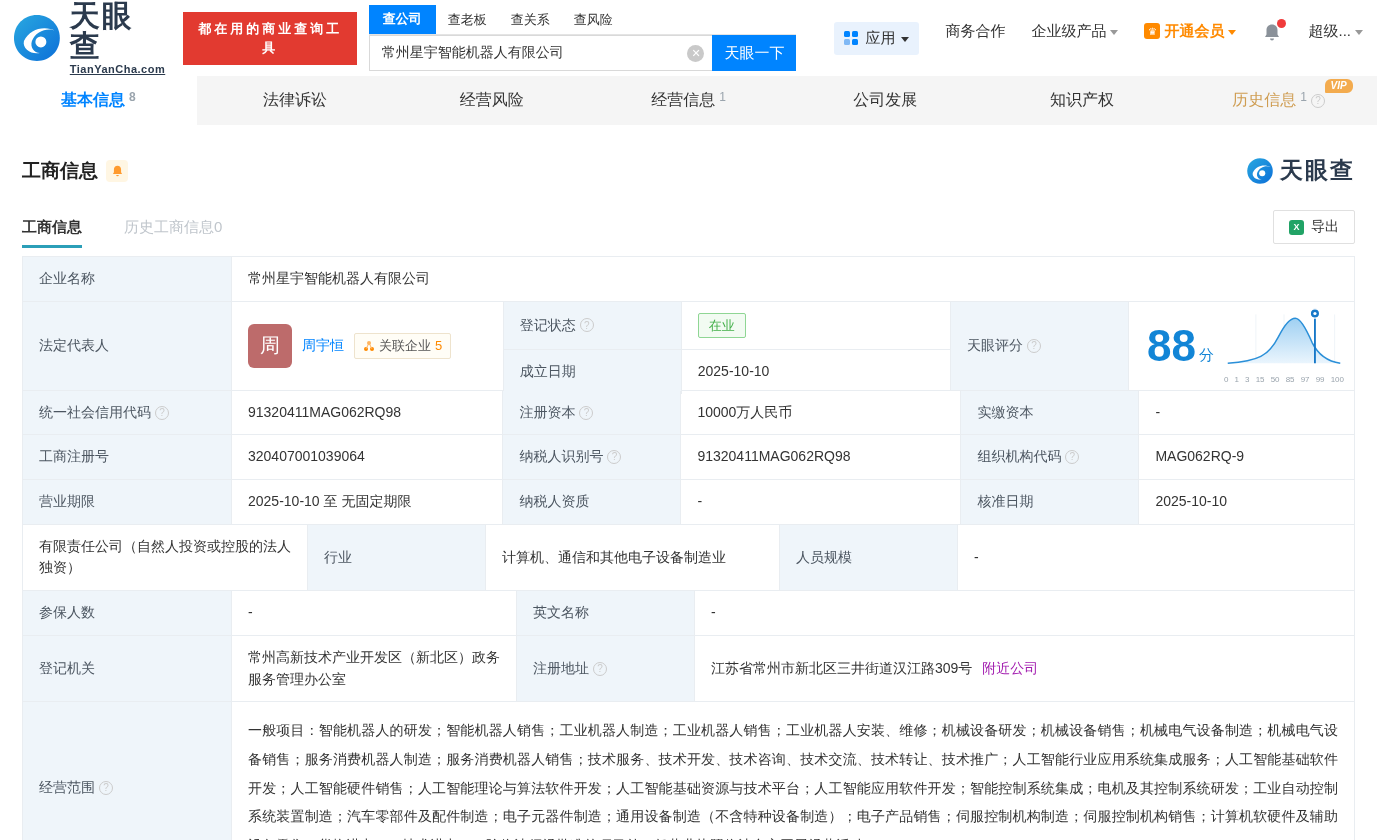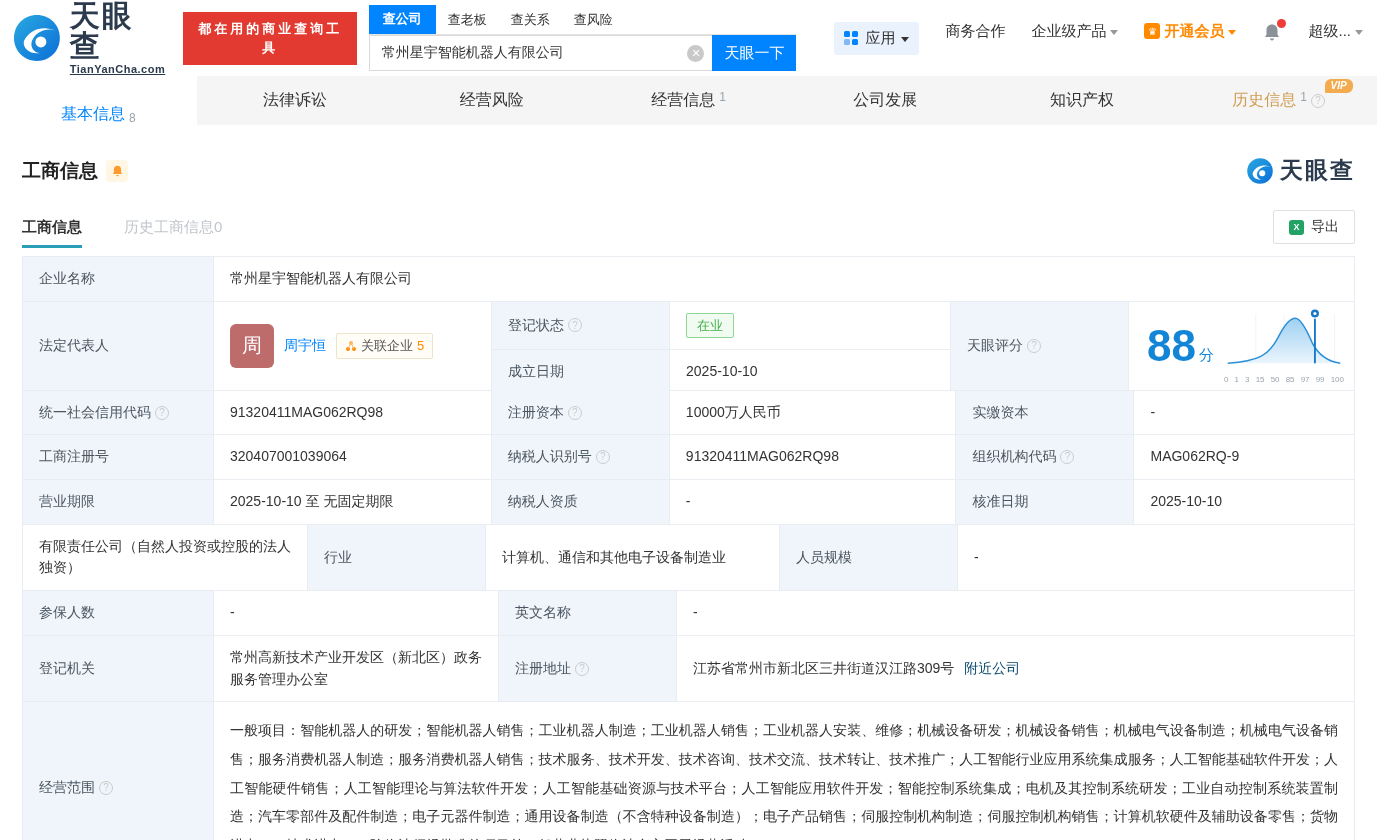--- a/index.html
+++ b/index.html
@@ -34,21 +34,21 @@
   .vip-link { color:#ff8a00; font-weight:bold; }
   .vip-link .caret { border-top-color:#ff8a00; }
   .crown-ic { width:16px; height:16px; background:#ff8a00; border-radius:3px; color:#fff; font-size:10px; display:flex; align-items:center; justify-content:center; }
   .bell-wrap { position:relative; cursor:pointer; }
   .bell-dot { position:absolute; top:-3px; right:-4px; width:9px; height:9px; border-radius:50%; background:#f03b3b; }
 
   
   .tabbar { height:49px; background:#f5f5f5; display:flex; }
   .mtab { flex:1; display:flex; align-items:center; justify-content:center; font-size:16px; color:#333; cursor:pointer; position:relative; }
   .mtab .cnt { font-size:12px; color:#9aa4ad; margin-left:4px; margin-top:-8px; }
-  .mtab.active { background:#fff; color:#0084ff; font-weight:normal;align-items:flex-end; }
+  .mtab.active { background:#fff; color:#0084ff; font-weight:bold; }
   .mtab.gold { color:#cf9d52; }
   .vip-badge { position:absolute; top:3px; margin-left:120px; background:#f3ab4e; color:#fff; font-size:10px; font-style:italic;
     font-weight:bold; padding:1px 6px 2px; border-radius:6px 6px 6px 1px; }
   .q-ic { width:14px; height:14px; border:1px solid #ccc; border-radius:50%; color:#ccc; font-size:10px;
     display:inline-flex; align-items:center; justify-content:center; margin-left:4px; flex:none; }
 
   
   .content { padding:0 22px; }
   .sec-head { display:flex; align-items:center; margin-top:30px; }
   .sec-title { font-size:19px; font-weight:bold; color:#222; }
@@ -65,31 +65,31 @@
     padding:7px 15px; font-size:14px; color:#333; cursor:pointer; border-radius:2px; margin-bottom:4px; font-family:inherit; }
   .xls-ic { width:15px; height:15px; background:#21a366; border-radius:3px; color:#fff; font-size:9px; font-weight:bold;
     display:flex; align-items:center; justify-content:center; }
 
   
   .tbl { width:1333px; border:1px solid #e9edf1; border-bottom:0; margin-top:8px; }
   .trow { display:flex; border-bottom:1px solid #e9edf1; }
   .cell { padding:11px 16px; border-right:1px solid #e9edf1; display:flex; align-items:center; font-size:14px; color:#333; line-height:1.55; }
   .trow .cell:last-child { border-right:0; }
   .lab { background:#eff5fa; color:#4c5661; flex:none; }
-  .c1{width:191px;} .c2{width:285px;} .c3{width:178px;} .c4{width:294px;} .c5{width:178px;} .c6{width:225px;}
+  .c1{width:209px;} .c2{width:285px;} .c3{width:178px;} .c4{width:294px;} .c5{width:178px;} .c6{width:225px;}
   .span-rest { flex:1; }
   .mid { width:472px; display:flex; flex-direction:column; border-right:1px solid #e9edf1; }
   .mid-sub { display:flex; flex:1; }
   .mid-sub:first-child { border-bottom:1px solid #e9edf1; }
   .mid-sub .cell { border-right:1px solid #e9edf1; border-bottom:0; }
   .mid-sub .cell:last-child { border-right:0; }
   .avatar { width:44px; height:44px; border-radius:6px; background:#bd6b6b; color:#fff; font-size:20px;
     display:flex; align-items:center; justify-content:center; flex:none; }
   .link { color:#0084ff; cursor:pointer; }
-  .teal-link { color:#0c4a6e; cursor:pointer; margin-left:10px; }
+  .teal-link { color:#a21caf; cursor:pointer; margin-left:10px; }
   .rel-badge { display:inline-flex; align-items:center; gap:4px; border:1px solid #eee3cd; background:#fffdf6;
     padding:2px 8px; border-radius:2px; font-size:13px; color:#555; margin-left:10px; cursor:pointer; }
   .rel-badge b { color:#ff8a00; font-weight:normal; }
   .status-badge { display:inline-block; border:1px solid #8fd694; background:#f2fbf2; color:#44b04a;
     font-size:13px; padding:2px 10px; border-radius:2px; line-height:1.5; }
   .score-cell { display:flex; align-items:center; padding:6px 10px 6px 18px; }
   .score-num { font-size:44px; font-weight:bold; color:#1285d6; line-height:1; }
   .score-unit { font-size:15px; color:#1285d6; margin:18px 0 0 3px; }
   .chart-wrap { margin-left:10px; width:120px; }
   .ticks { display:flex; justify-content:space-between; font-size:8px; color:#9aa4ad; margin-top:1px; }

